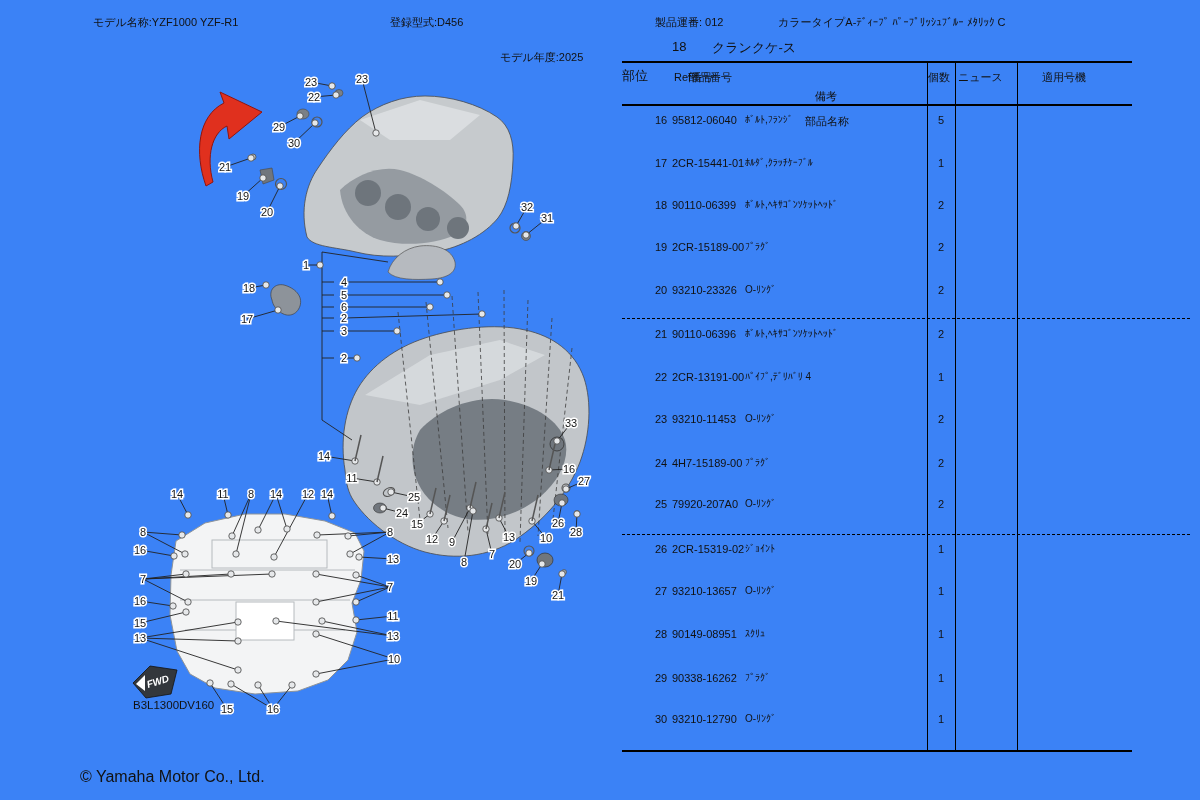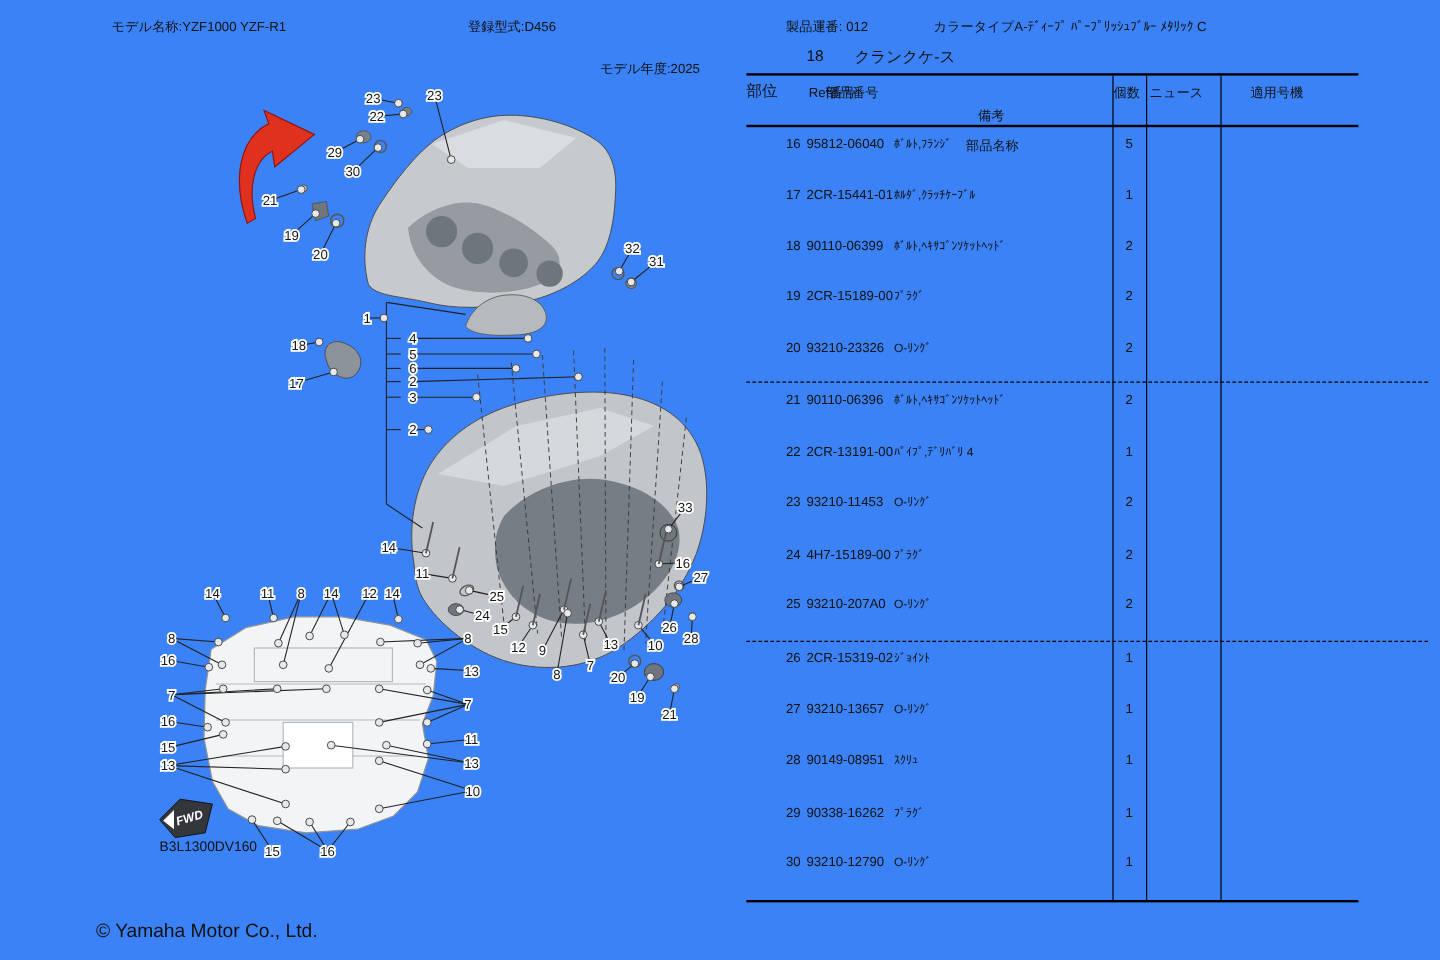--- a/index.html
+++ b/index.html
@@ -416,21 +416,21 @@
           <span class="qty">2</span>
         </div>
         <div class="trow" style="top: 394px;">
           <span class="ref">24</span>
           <span class="pno">4H7-15189-00</span>
           <span class="pname">ﾌﾟﾗｸﾞ</span>
           <span class="qty">2</span>
         </div>
         <div class="trow" style="top: 435px;">
           <span class="ref">25</span>
-          <span class="pno">93210-207A0</span>
+          <span class="pno">79920-207A0</span>
           <span class="pname">O-ﾘﾝｸﾞ</span>
           <span class="qty">2</span>
         </div>
         <div class="trow" style="top: 480px;">
           <span class="ref">26</span>
           <span class="pno">2CR-15319-02</span>
           <span class="pname">ｼﾞｮｲﾝﾄ</span>
           <span class="qty">1</span>
         </div>
         <div class="trow" style="top: 522px;">

